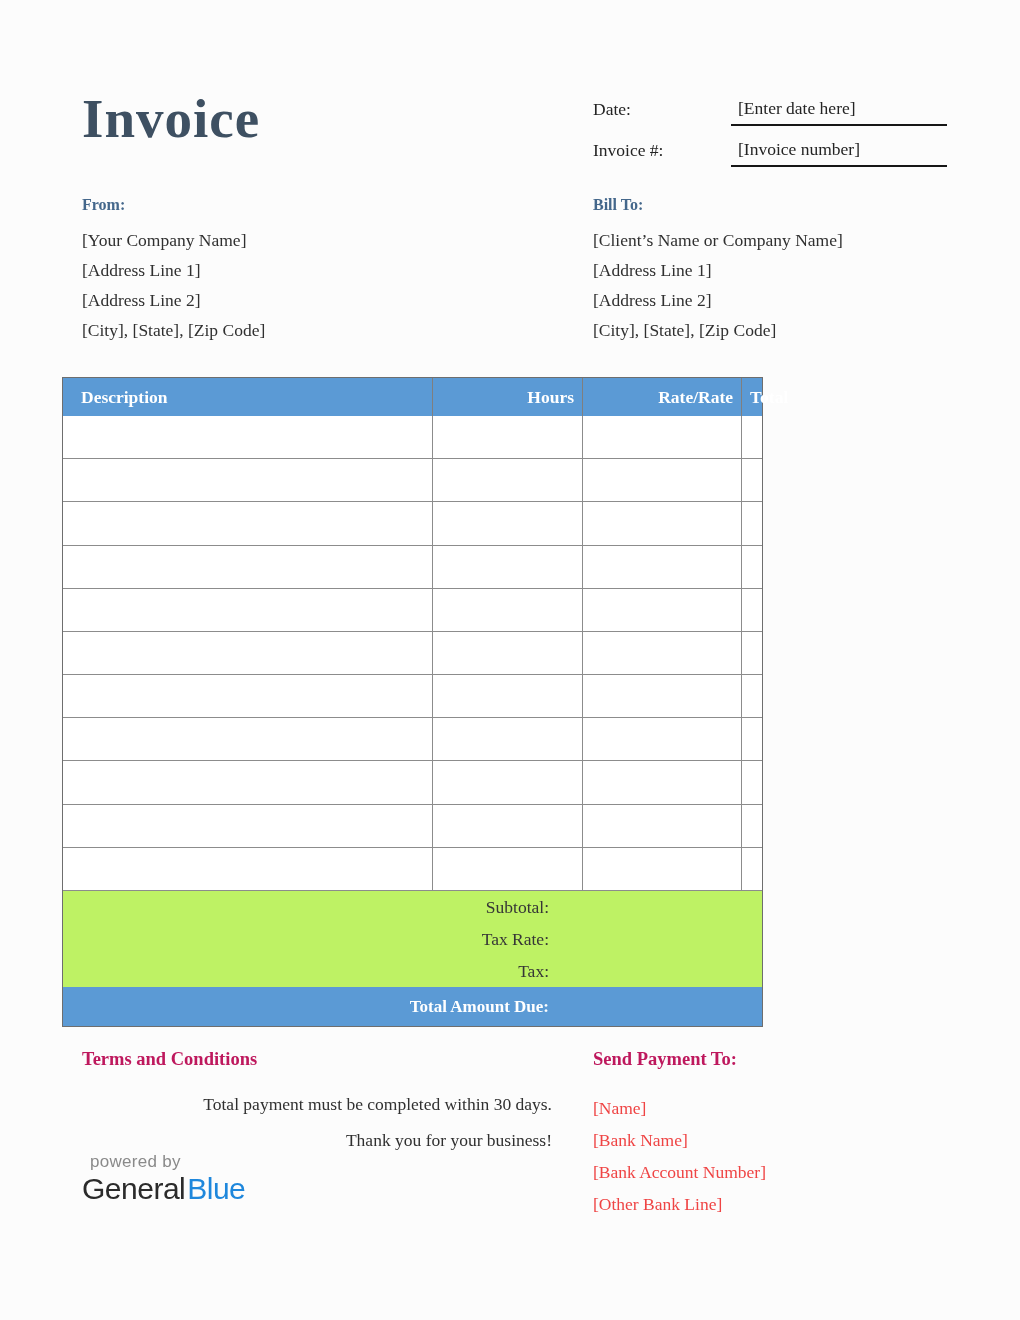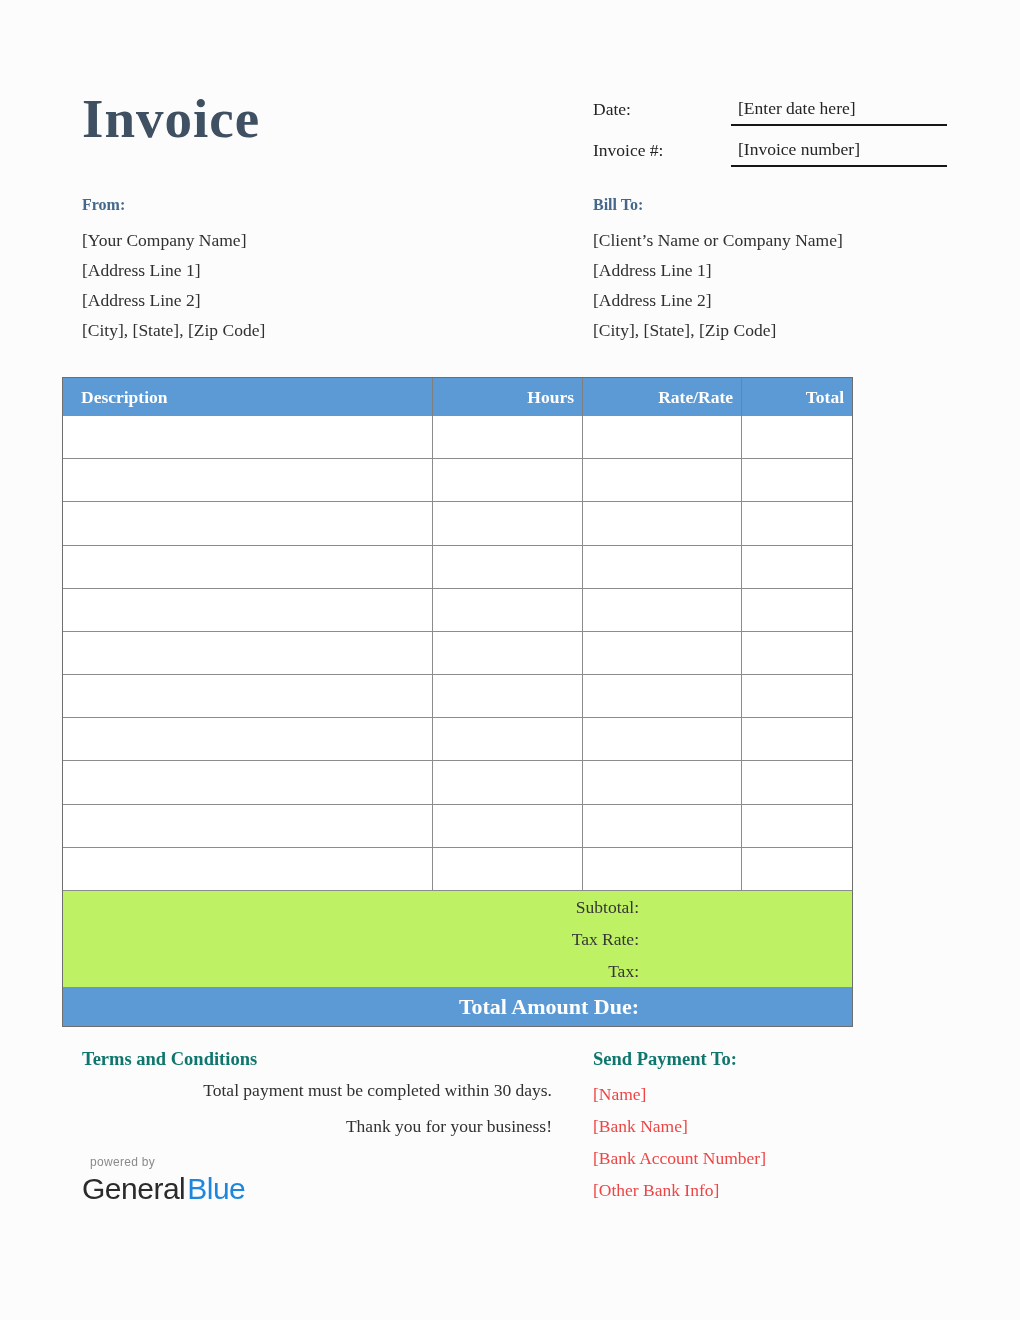--- a/index.html
+++ b/index.html
@@ -32,21 +32,21 @@
 
   
   .addr{position:absolute;top:194px;width:470px;}
   .addr.from{left:82px;}
   .addr.billto{left:593px;}
   .addr-heading{font-size:16px;font-weight:bold;color:#44678B;line-height:22px;margin-bottom:9px;}
   .addr-line{font-size:17.5px;line-height:30px;color:#303030;}
 
   
   .itable{
-    position:absolute;left:62px;top:377px;width:791px;
+    position:absolute;left:62px;top:377px;width:701px;
     box-sizing:border-box;border:1px solid #6E6E6E;
     background:#fff;
   }
   .thead{
     display:grid;grid-template-columns:370px 150px 159px 1fr;
     height:38px;background:#5B9AD5;
   }
   .th{
     display:flex;align-items:center;justify-content:flex-end;
     color:#fff;font-weight:bold;font-size:17.5px;
@@ -68,33 +68,33 @@
 
   
   .summary{background:#bef264;padding:0;}
   .summary-row{
     height:32px;line-height:32px;text-align:right;
     padding-right:213px;font-size:17.5px;color:#363636;
   }
   .total-row{
     height:39px;line-height:39px;background:#5B9AD5;
     text-align:right;padding-right:213px;
-    color:#fff;font-weight:bold;font-size:22px;
+    color:#fff;font-weight:bold;font-size:17px;
   }
 
   
   .terms{position:absolute;left:82px;top:1048px;width:470px;}
   .payment{position:absolute;left:593px;top:1048px;width:380px;}
-  .section-heading{font-size:18.5px;font-weight:bold;color:#0f766e;line-height:23px;margin-bottom:7px;}
+  .section-heading{font-size:18.5px;font-weight:bold;color:#be185d;line-height:23px;margin-bottom:21px;}
   .terms-line{font-size:17.5px;color:#303030;line-height:24px;margin:0 0 12px 0;text-align:right;}
   .payment-line{font-size:17.5px;color:#ef4444;line-height:32px;}
 
   
   .brand{position:absolute;left:82px;top:1152px;font-family:"Liberation Sans", sans-serif;}
-  .powered-by{padding-left:8px;font-size:12px;color:#8A8A8A;letter-spacing:0.3px;line-height:20px;}
+  .powered-by{padding-left:8px;font-size:17px;color:#8A8A8A;letter-spacing:0.3px;line-height:20px;}
   .brand-name{font-size:30px;letter-spacing:-0.5px;line-height:33px;}
   .brand-dark{color:#2B2B2B;}
   .brand-blue{color:#1E87DC;margin-left:2px;}
 </style>
 </head>
 <body>
 
 <div class="page">
 
   <div class="title">Invoice</div>
@@ -194,21 +194,21 @@
     <div class="section-heading">Terms and Conditions</div>
     <p class="terms-line">Total payment must be completed within 30 days.</p>
     <p class="terms-line">Thank you for your business!</p>
   </div>
 
   <div class="payment">
     <div class="section-heading">Send Payment To:</div>
     <div class="payment-line">[Name]</div>
     <div class="payment-line">[Bank Name]</div>
     <div class="payment-line">[Bank Account Number]</div>
-    <div class="payment-line">[Other Bank Info]</div>
+    <div class="payment-line">[Other Bank Line]</div>
   </div>
 
   <div class="brand">
     <div class="powered-by">powered by</div>
     <div class="brand-name"><span class="brand-dark">General</span><span class="brand-blue">Blue</span></div>
   </div>
 
 </div>
 
 </body></html>

